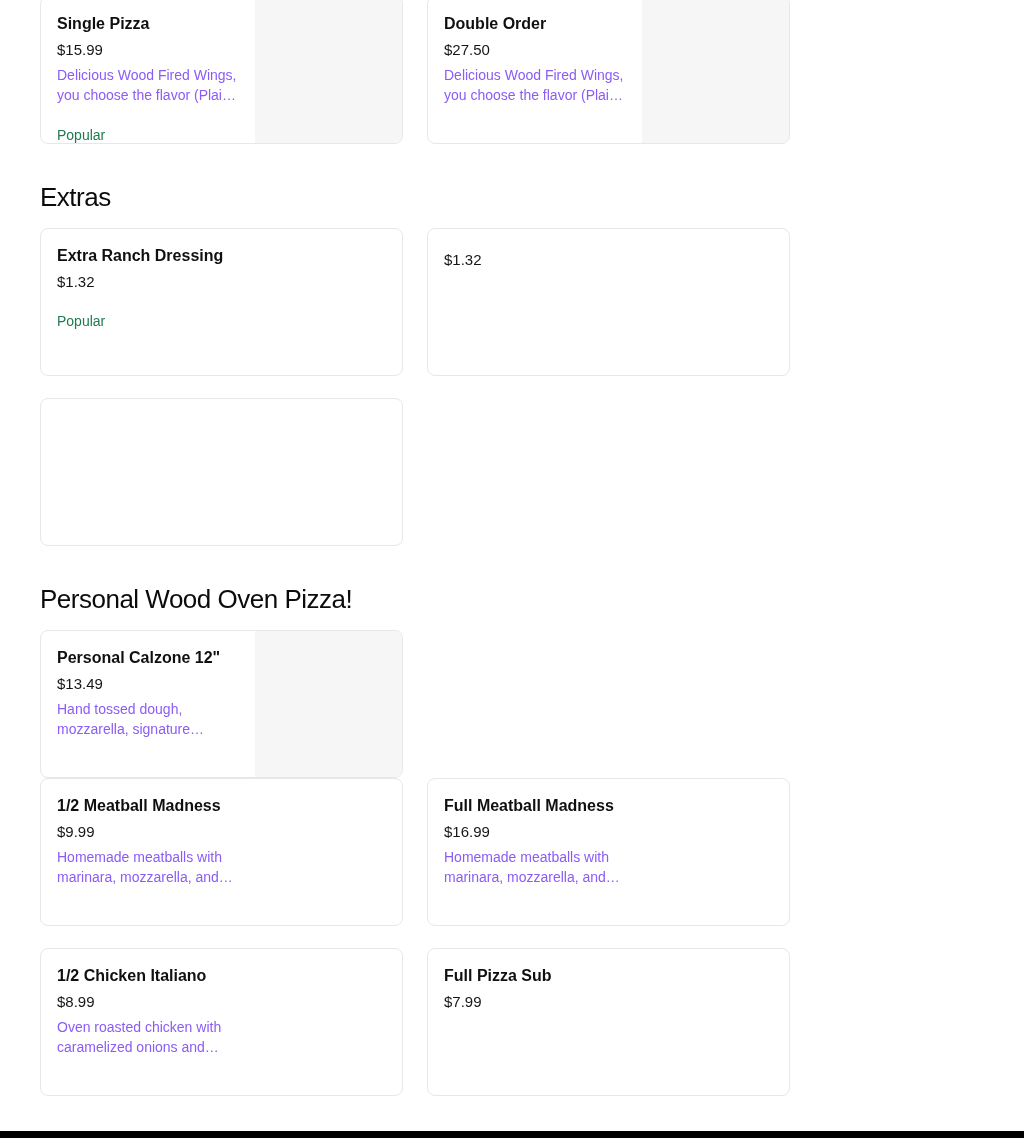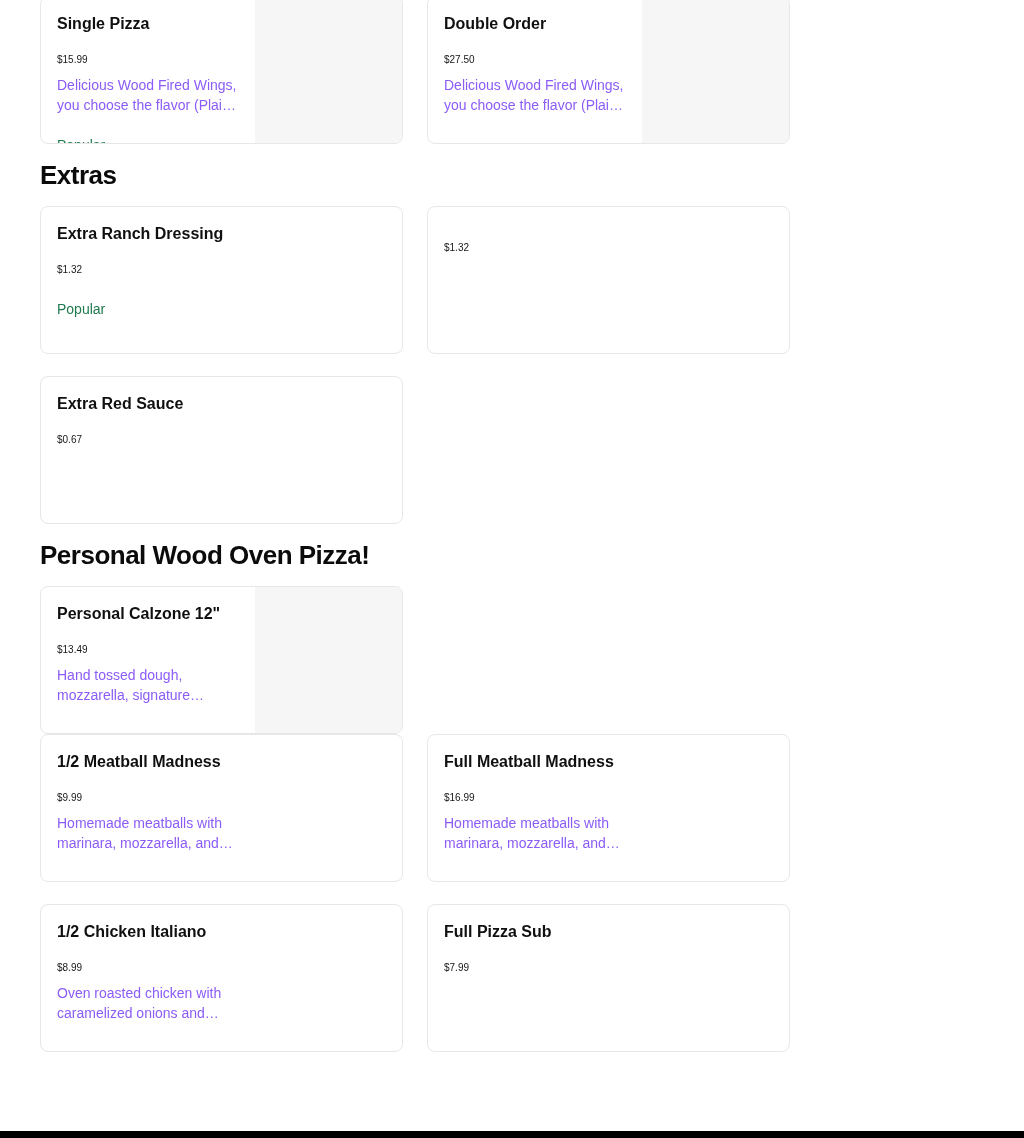--- a/index.html
+++ b/index.html
@@ -18,24 +18,24 @@
   .menu-grid {
     display: grid;
     grid-template-columns: repeat(2, 363px);
     column-gap: 24px;
     row-gap: 22px;
   }
   .grid-top { margin-top: -4px; }
   .section-heading {
     font-size: 26px;
     line-height: 30px;
-    font-weight: bold;
+    font-weight: normal;
     letter-spacing: -0.5px;
     color: #0b0b0b;
-    margin: 16px 0 16px 0;
+    margin: 38px 0 16px 0;
   }
   .card {
     display: flex;
     height: 148px;
     border: 1px solid #e7e7e7;
     border-radius: 8px;
     background: #ffffff;
     overflow: hidden;
     cursor: pointer;
   }
@@ -51,23 +51,23 @@
   }
   .card.has-image .card-img { background: #f6f6f6; }
   .item-name {
     font-size: 16px;
     line-height: 22px;
     font-weight: bold;
     color: #101010;
     white-space: pre-line;
   }
   .item-price {
-    font-size: 10px;
+    font-size: 15px;
     line-height: 18px;
-    margin-top: 16px;
+    margin-top: 6px;
     color: #161616;
   }
   .item-desc {
     font-size: 14px;
     line-height: 20px;
     margin-top: 6px;
     color: #8b5cf6;
     white-space: pre-line;
     display: -webkit-box;
     -webkit-line-clamp: 2;
@@ -131,24 +131,20 @@
     </div>
 
     <div class="card">
       <div class="card-text">
         <div class="item-price">$1.32</div>
       </div>
       <div class="card-img"></div>
     </div>
 
     <div class="card">
-      <div class="card-text">
-        <div class="item-name">Extra Red Sauce</div>
-        <div class="item-price">$0.67</div>
-      </div>
       <div class="card-img"></div>
     </div>
   </div>
 
   <h2 class="section-heading">Personal Wood Oven Pizza!</h2>
   <div class="menu-grid">
 
     <div class="card has-image">
       <div class="card-text">
         <div class="item-name">Personal Calzone 12"</div>

